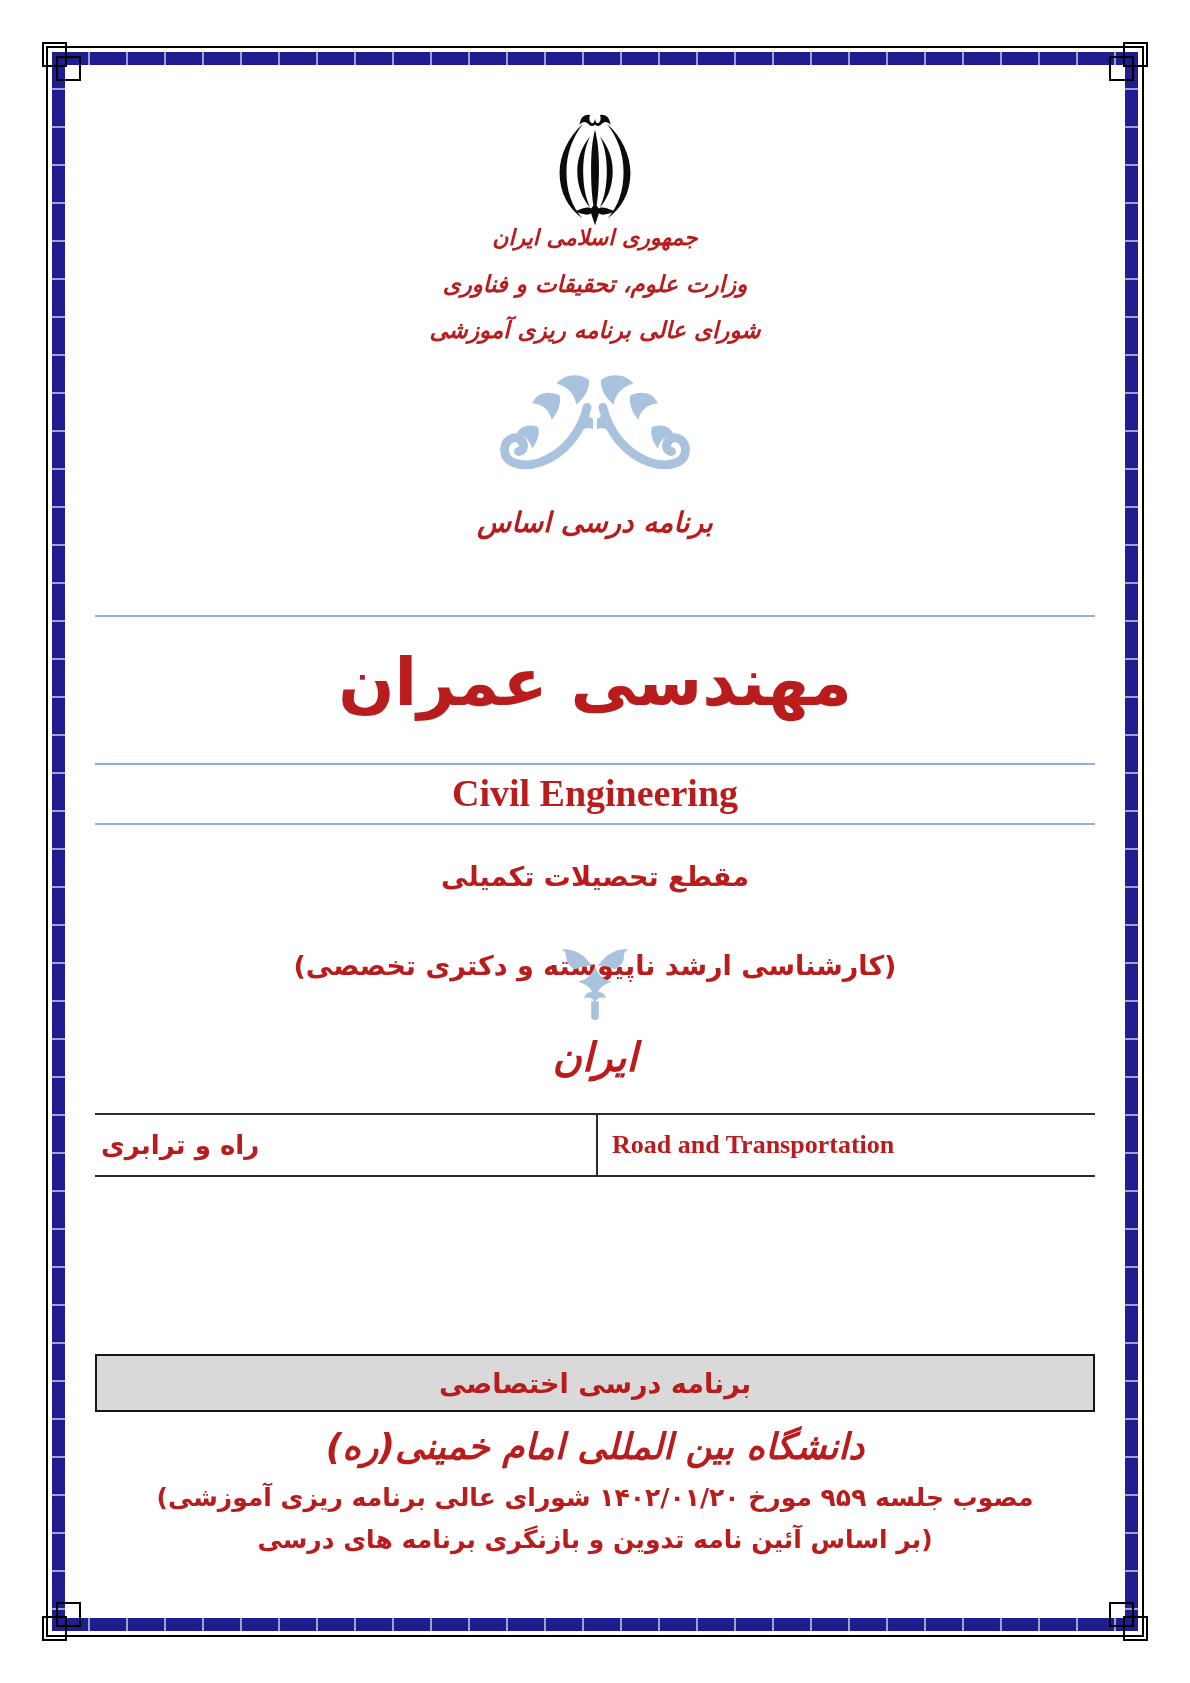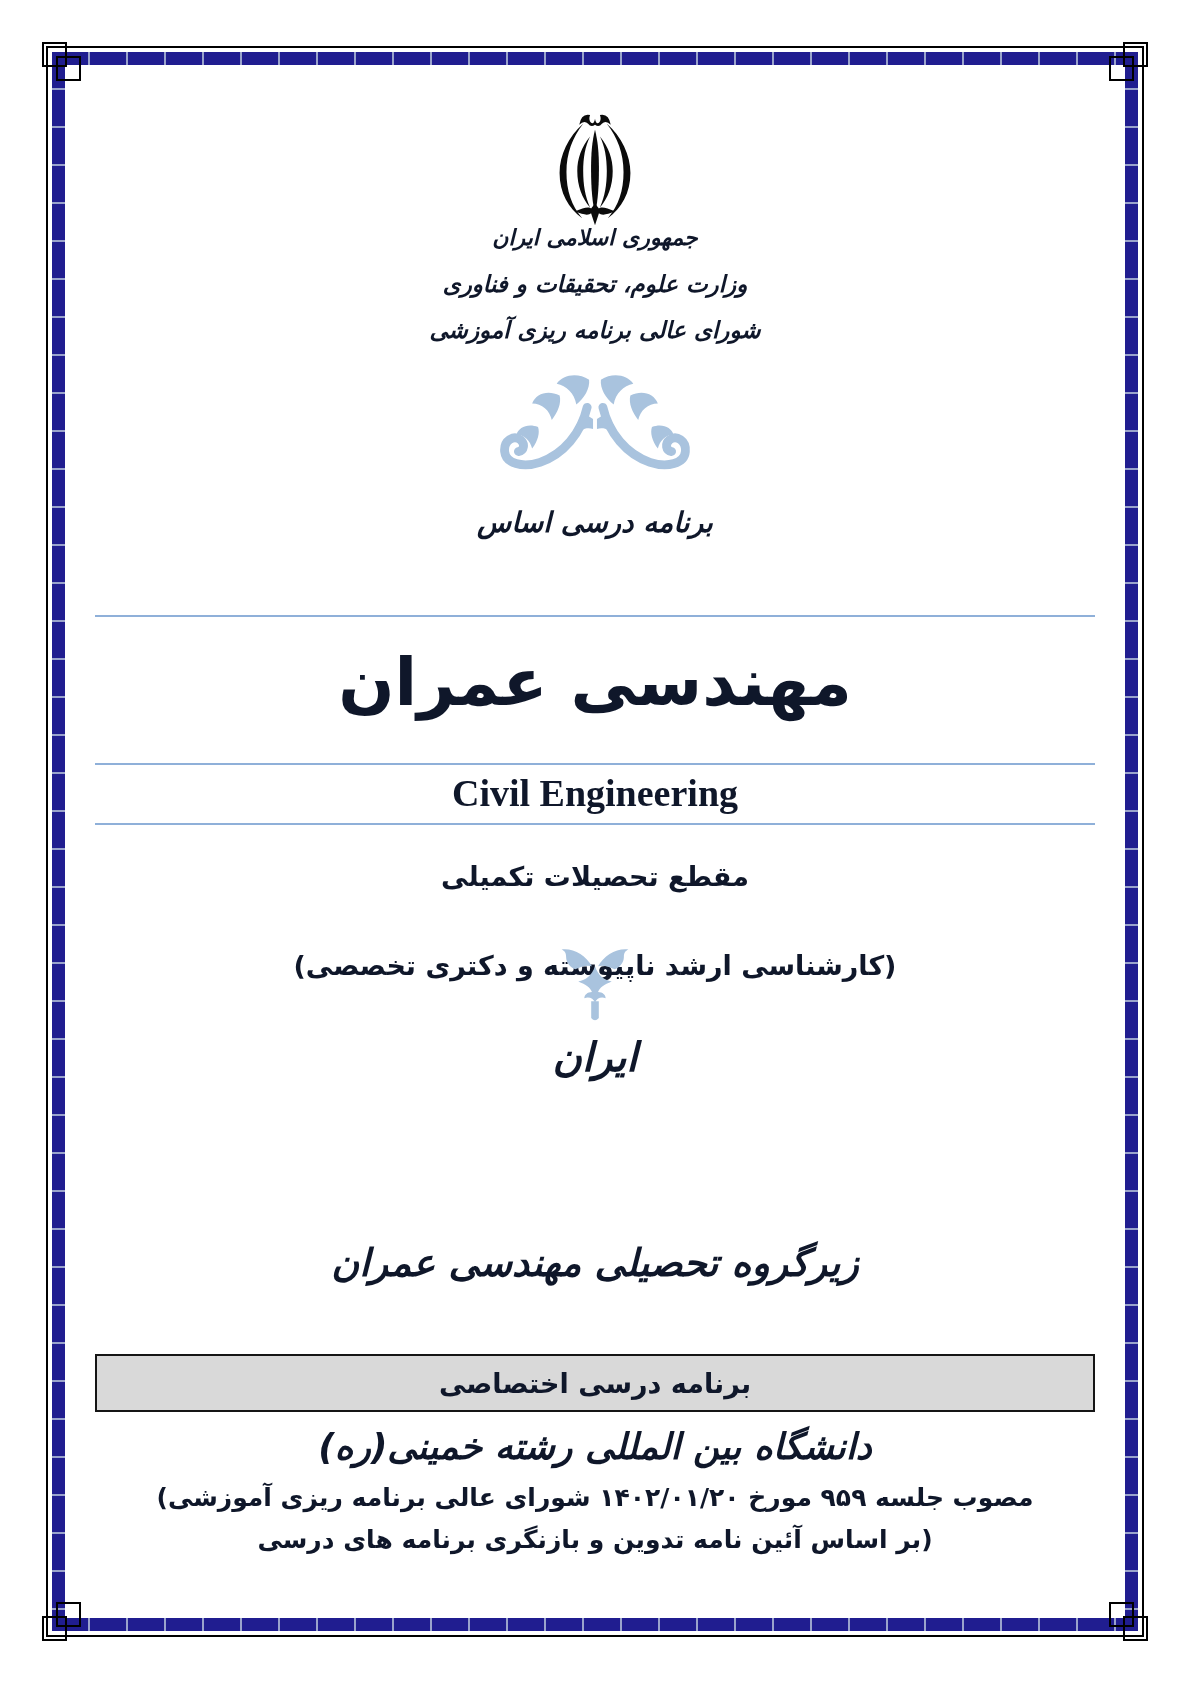--- a/index.html
+++ b/index.html
@@ -1,20 +1,20 @@
 <!DOCTYPE html>
 <html lang="fa" style="--navy: #201d90; --blue: #8fb0d9; --orn: #a9c3de; --grayband: #d9d9d9;"><head>
 <meta charset="utf-8">
 <style>
   :root{
     --navy:#201d90; --blue:#8fb0d9; --orn:#a9c3de; --grayband:#d9d9d9;
   }
   html,body{margin:0;padding:0;background:#fff;}
   .page{position:relative;width:1190px;height:1683px;background:#ffffff;overflow:hidden;
-        font-family:"DejaVu Sans",sans-serif;color:#0f172a;}
+        font-family:"DejaVu Sans",sans-serif;color:#b91c1c;}
   
   .frame-outline{position:absolute;left:46px;top:46px;right:46px;bottom:46px;
         border:2px solid #000;}
   .band{position:absolute;background:repeating-linear-gradient(90deg,var(--navy) 0 36px,#9aa3cc 36px 38px);}
   .band-top{left:52px;right:52px;top:52px;height:13px;}
   .band-bottom{left:52px;right:52px;bottom:52px;height:13px;}
   .band-left,.band-right{top:52px;bottom:52px;width:13px;
         background:repeating-linear-gradient(180deg,var(--navy) 0 36px,#9aa3cc 36px 38px);}
   .band-left{left:52px;} .band-right{right:52px;}
   .csq{position:absolute;width:25px;height:25px;border:2px solid #000;box-sizing:border-box;}
@@ -126,25 +126,28 @@
         <path d="M56,24 C48,10 32,0 16,2 C20,4 22,6 22,12 C22,20 28,26 34,28 C42,24 50,22 56,24 Z"></path>
         <path d="M64,24 C72,10 88,0 104,2 C100,4 98,6 98,12 C98,20 92,26 86,28 C78,24 70,22 64,24 Z"></path>
         <path d="M60,24 C56,36 48,42 38,44 C48,48 54,52 56,58 C50,58 46,62 46,66 C52,64 58,66 60,72 C62,66 68,64 74,66 C74,62 70,58 64,58 C66,52 72,48 82,44 C72,42 64,36 60,24 Z"></path>
         <path d="M55,70 L65,70 L65,92 Q60,98 55,92 Z"></path>
       </g>
     </svg>
   </div>
 
   <div class="blk fa cal gerayesh">ایران</div>
 
+  <div class="spec-table">
+    <div class="cell-fa">راه و ترابری</div>
+    <div class="cell-en">Road and Transportation</div>
+  </div>
 
-  <div class="blk fa cal zirgorooh">زیرگروه تحصیلی مهندسی عمران</div>
 
   <div class="banner">
     <span>برنامه درسی اختصاصی</span>
   </div>
 
-  <div class="blk fa cal daneshgah">دانشگاه بین المللی رشته خمینی(ره)</div>
+  <div class="blk fa cal daneshgah">دانشگاه بین المللی امام خمینی(ره)</div>
 
   <div class="blk fa note1">(بر اساس آئین نامه تدوین و بازنگری برنامه های درسی</div>
   <div class="blk fa note2">مصوب جلسه ۹۵۹ مورخ ۱۴۰۲/۰۱/۲۰ شورای عالی برنامه ریزی آموزشی)</div>
 
 </div>
 
 </body></html>

